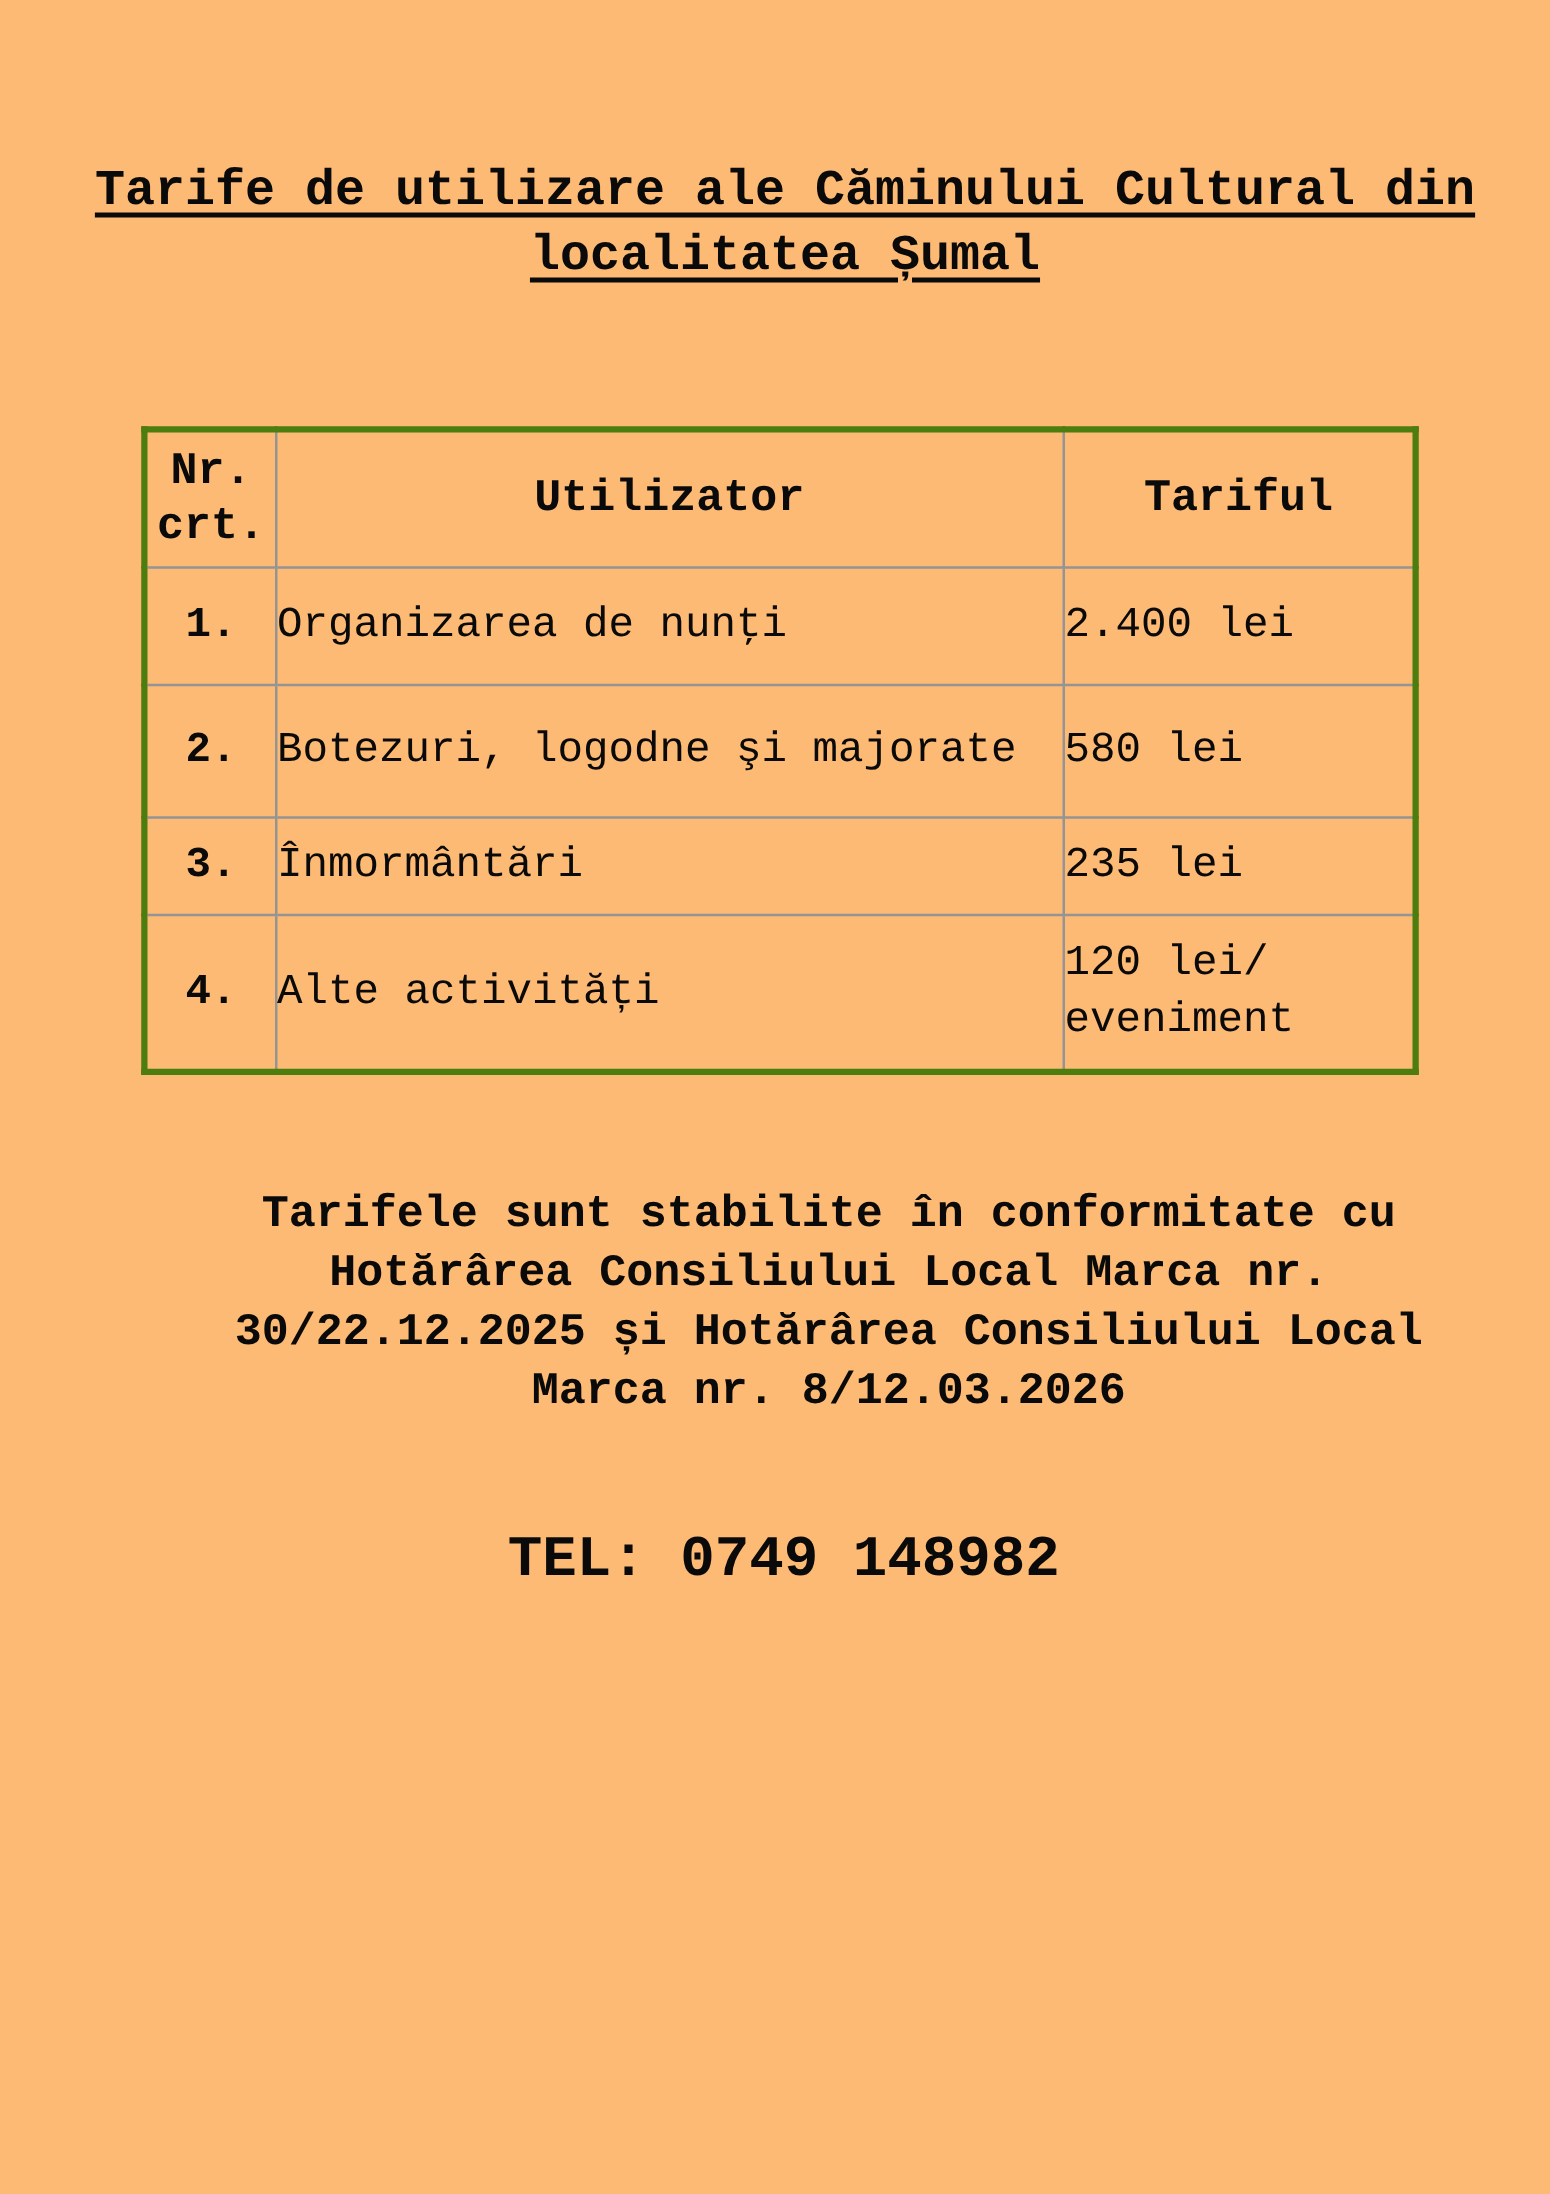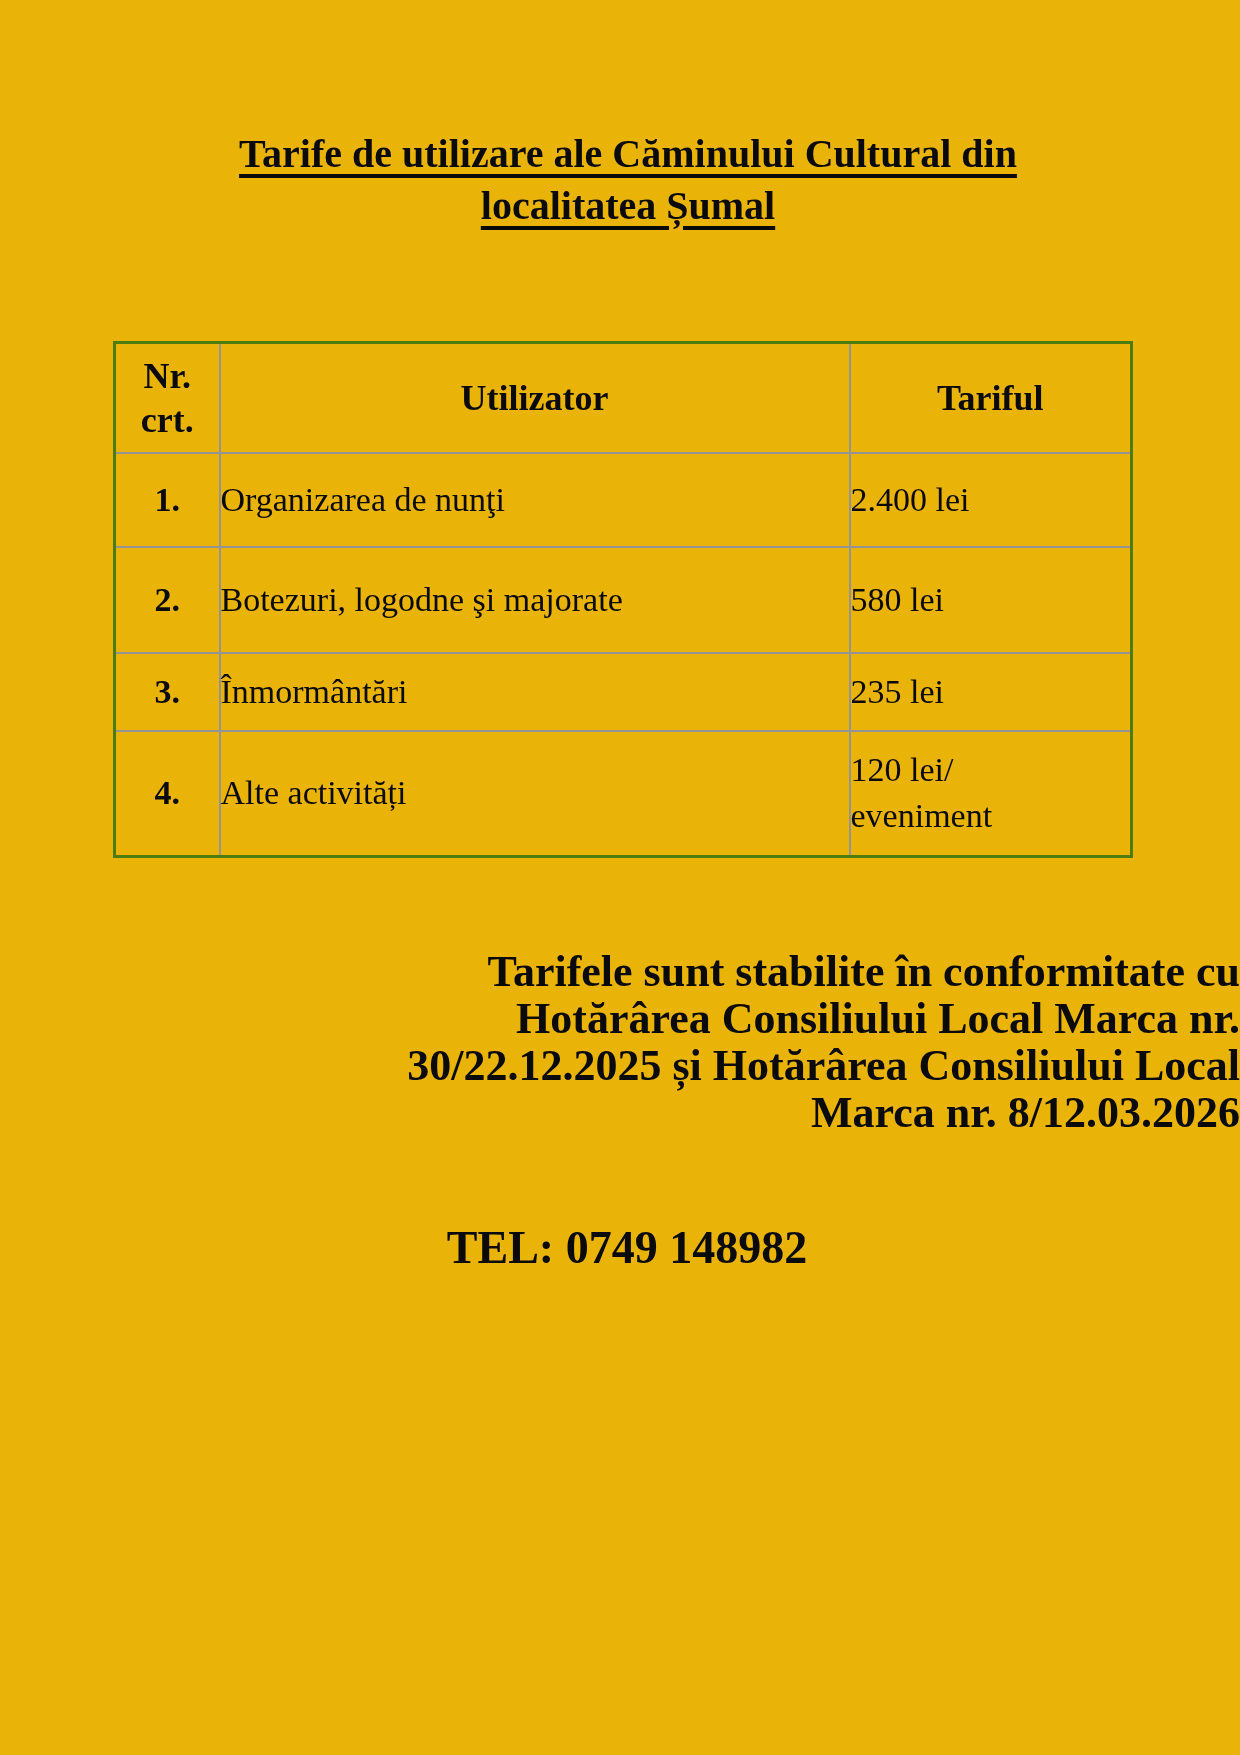--- a/index.html
+++ b/index.html
@@ -5,23 +5,23 @@
   html, body {
     margin: 0;
     padding: 0;
     background: #e8e8e8;
   }
   .page {
     position: relative;
     width: 1240px;
     height: 1755px;
     margin: 0 auto;
-    background: #eab308;
+    background: #fdba74;
     color: #0a0a0a;
-    font-family: Liberation Serif, serif;
+    font-family: Liberation Mono, monospace;
     overflow: hidden;
   }
   .doc-title {
     position: absolute;
     top: 128px;
     left: 16px;
     width: 1224px;
     text-align: center;
     font-size: 40px;
     font-weight: bold;
@@ -31,21 +31,21 @@
     text-decoration-thickness: 4px;
     text-underline-offset: 7px;
   }
   table.tariff-table {
     position: absolute;
     top: 341px;
     left: 113px;
     width: 1017px;
     border-collapse: collapse;
     table-layout: fixed;
-    border: 3px solid #4d7c0f;
+    border: 5px solid #4d7c0f;
   }
   table.tariff-table th,
   table.tariff-table td {
     border: 2px solid #949494;
     vertical-align: middle;
     padding: 0;
   }
   col.c-nr   { width: 105px; }
   col.c-util { width: 630px; }
   col.c-tarif{ width: 282px; }
@@ -84,22 +84,22 @@
   }
   td.vbottom {
     vertical-align: bottom;
     padding-bottom: 24px;
   }
   .legal-note {
     position: absolute;
     top: 948px;
     left: 86px;
     width: 1154px;
-    text-align: right;
-    font-size: 44px;
+    text-align: center;
+    font-size: 36px;
     font-weight: bold;
     line-height: 47px;
     white-space: pre-line;
   }
   .contact {
     position: absolute;
     top: 1212px;
     left: 14px;
     width: 1226px;
     text-align: center;

